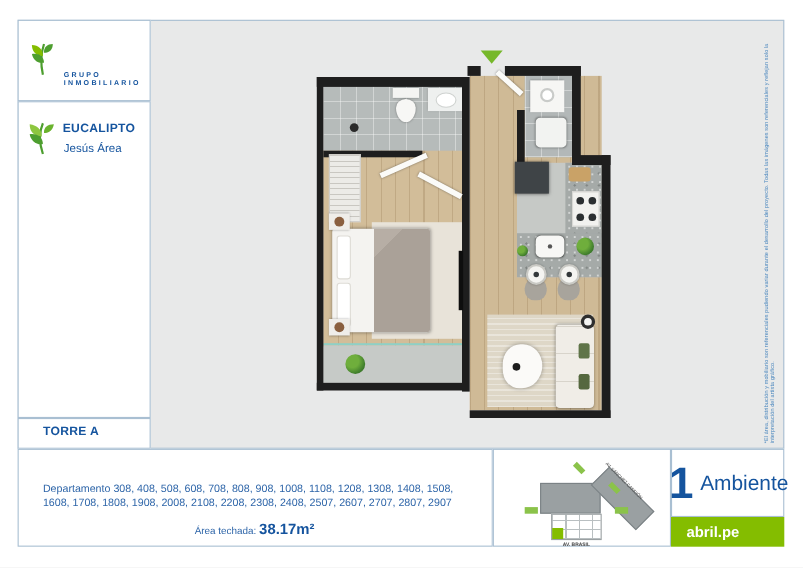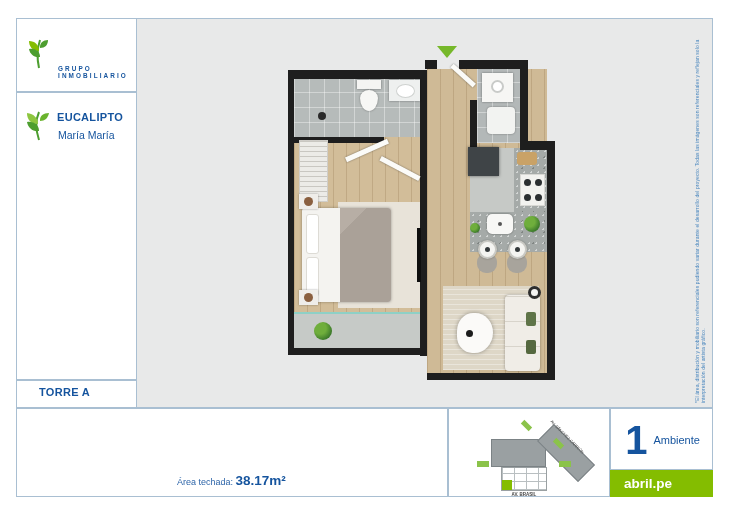--- a/index.html
+++ b/index.html
@@ -147,28 +147,29 @@
 <div class="box" style="left:16px;top:92px;width:121px;height:288px;">
   <div class="a" style="left:8px;top:18px;">
     <svg class="leaf-svg" width="26" height="30" viewBox="0 0 26 30">
       <path d="M14 29 C11 20 10 10 14 1" stroke="#4d9e2f" stroke-width="2" fill="none"></path>
       <path d="M13 13 C5 13 2 8 2 2 C9 3 13 7 13 13 Z" fill="#8dc63f"></path>
       <path d="M14 20 C8 21 3 17 2 11 C9 10 14 14 14 20 Z" fill="#4d9e2f"></path>
       <path d="M15 9 C15 5 18 2 24 2 C23 7 20 10 15 10 Z" fill="#6ab32e"></path>
     </svg>
   </div>
   <div class="a blue" style="left:40px;top:18px;font-size:11px;font-weight:800;letter-spacing:.3px;">EUCALIPTO</div>
-  <div class="a blue" style="left:41px;top:36px;font-size:10.5px;">María María</div>
+  <div class="a blue" style="left:41px;top:36px;font-size:10.5px;">Jesús Área</div>
 </div>
 
 <div class="box" style="left:16px;top:380px;width:121px;height:28px;">
   <div class="a blue" style="left:22px;top:5px;font-size:11px;font-weight:800;letter-spacing:.3px;">TORRE A</div>
 </div>
 
 <div class="box" style="left:16px;top:408px;width:432px;height:89px;">
+  <div class="a" style="left:22px;top:30px;width:392px;font-size:9.7px;line-height:12.5px;color:#2f66a9;">Departamento 308, 408, 508, 608, 708, 808, 908, 1008, 1108, 1208, 1308, 1408, 1508, 1608, 1708, 1808, 1908, 2008, 2108, 2208, 2308, 2408, 2507, 2607, 2707, 2807, 2907</div>
   <div class="a" style="left:160px;top:64px;font-size:9px;color:#2f66a9;">
     <span>Área techada:</span>
     <span style="font-size:13.5px;font-weight:800;color:#15549e;">38.17m²</span>
   </div>
 </div>
 
 <div class="box" style="left:448px;top:408px;width:162px;height:89px;">
 
   <div class="a" style="left:42px;top:30px;width:55px;height:28px;background:#9aa0a2;border:1px solid #7b8285;box-sizing:border-box;"></div>
   <div class="a" style="left:88px;top:8px;width:58px;height:24px;background:#9aa0a2;border:1px solid #7b8285;box-sizing:border-box;transform:rotate(45deg);transform-origin:left bottom;"></div>
@@ -178,19 +179,19 @@
   <div class="a" style="left:104px;top:32px;width:11px;height:5px;background:#8bc34a;transform:rotate(45deg);"></div>
   <div class="a" style="left:28px;top:52px;width:12px;height:6px;background:#8bc34a;"></div>
   <div class="a" style="left:110px;top:52px;width:12px;height:6px;background:#8bc34a;"></div>
   <div class="a" style="left:104px;top:10px;font-size:4px;color:#444;transform:rotate(45deg);transform-origin:left top;white-space:nowrap;">AV. SÁNCHEZ CARRIÓN</div>
   <div class="a" style="left:52px;top:83px;width:46px;text-align:center;font-size:4.5px;font-weight:700;color:#444;">AV. BRASIL</div>
 </div>
 
 <div class="box" style="left:610px;top:408px;width:103px;height:62px;">
   <div class="a" style="left:0;top:0;width:103px;height:62px;display:flex;align-items:center;justify-content:center;gap:6px;">
     <span class="blue" style="font-size:40px;font-weight:800;line-height:40px;">1</span>
-    <span class="blue" style="font-size:11px;">Ambiente</span>
+    <span class="blue" style="font-size:19px;">Ambiente</span>
   </div>
 </div>
 
 <div class="a" style="left:610px;top:470px;width:103px;height:27px;background:#84bd00;display:flex;align-items:center;">
   <span style="color:#ffffff;font-weight:800;font-size:13.5px;padding-left:14px;">abril.pe</span>
 </div>
 
 </body></html>

